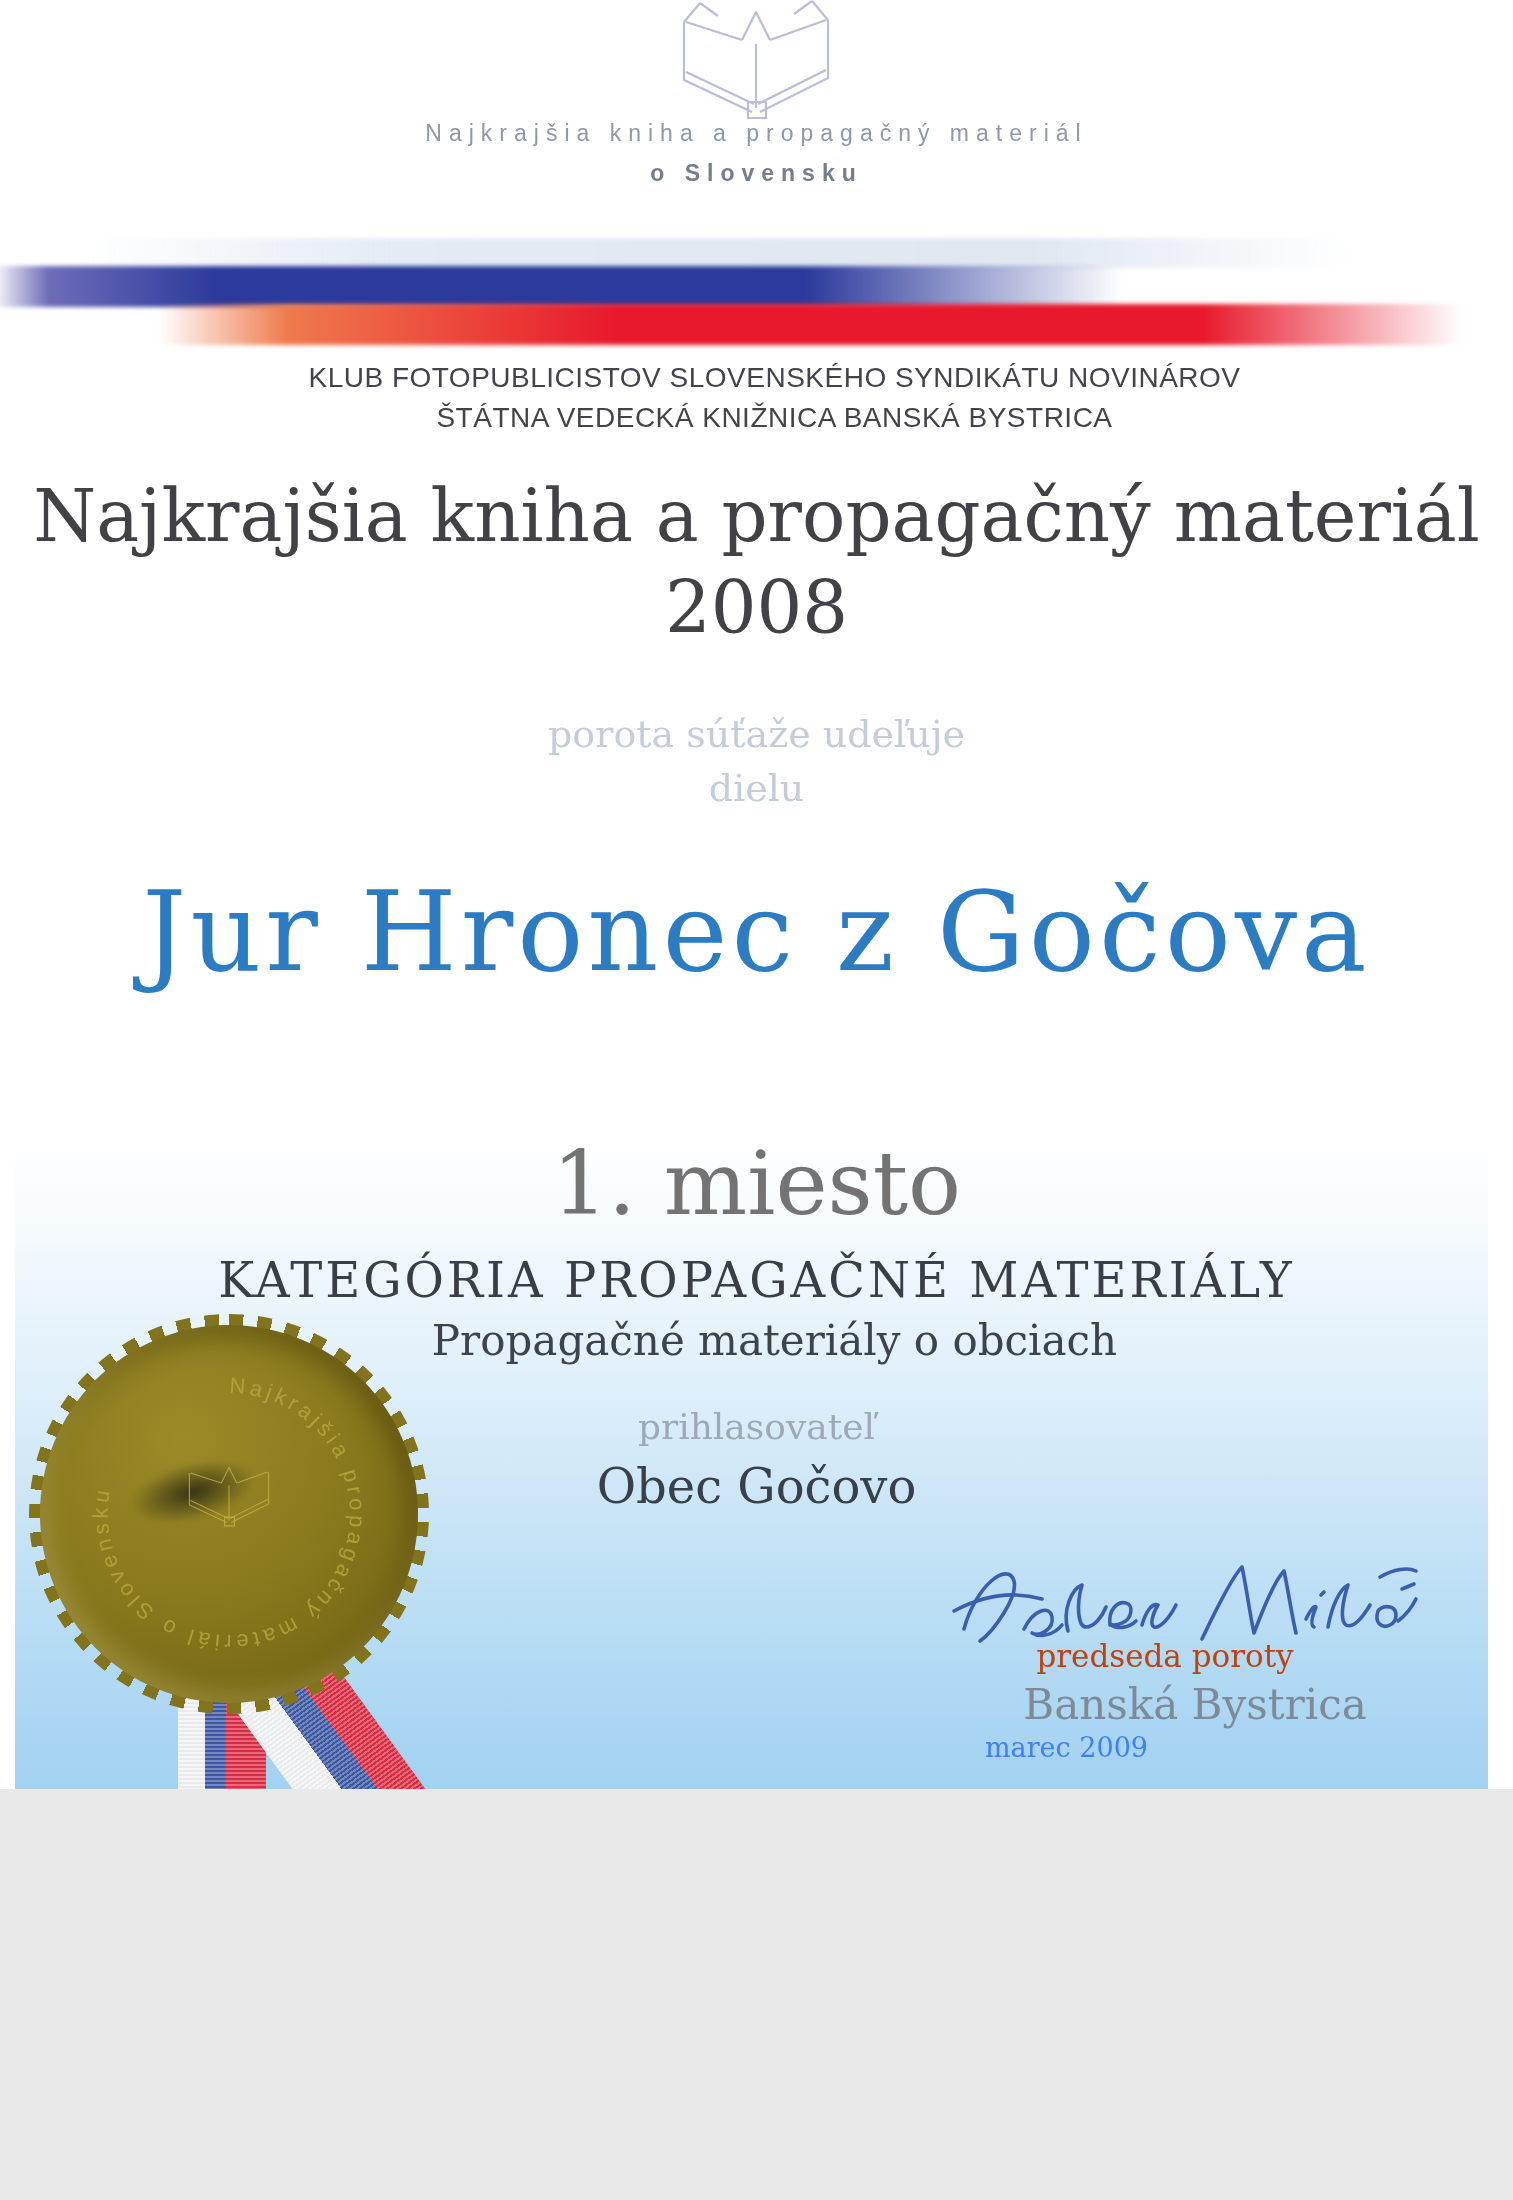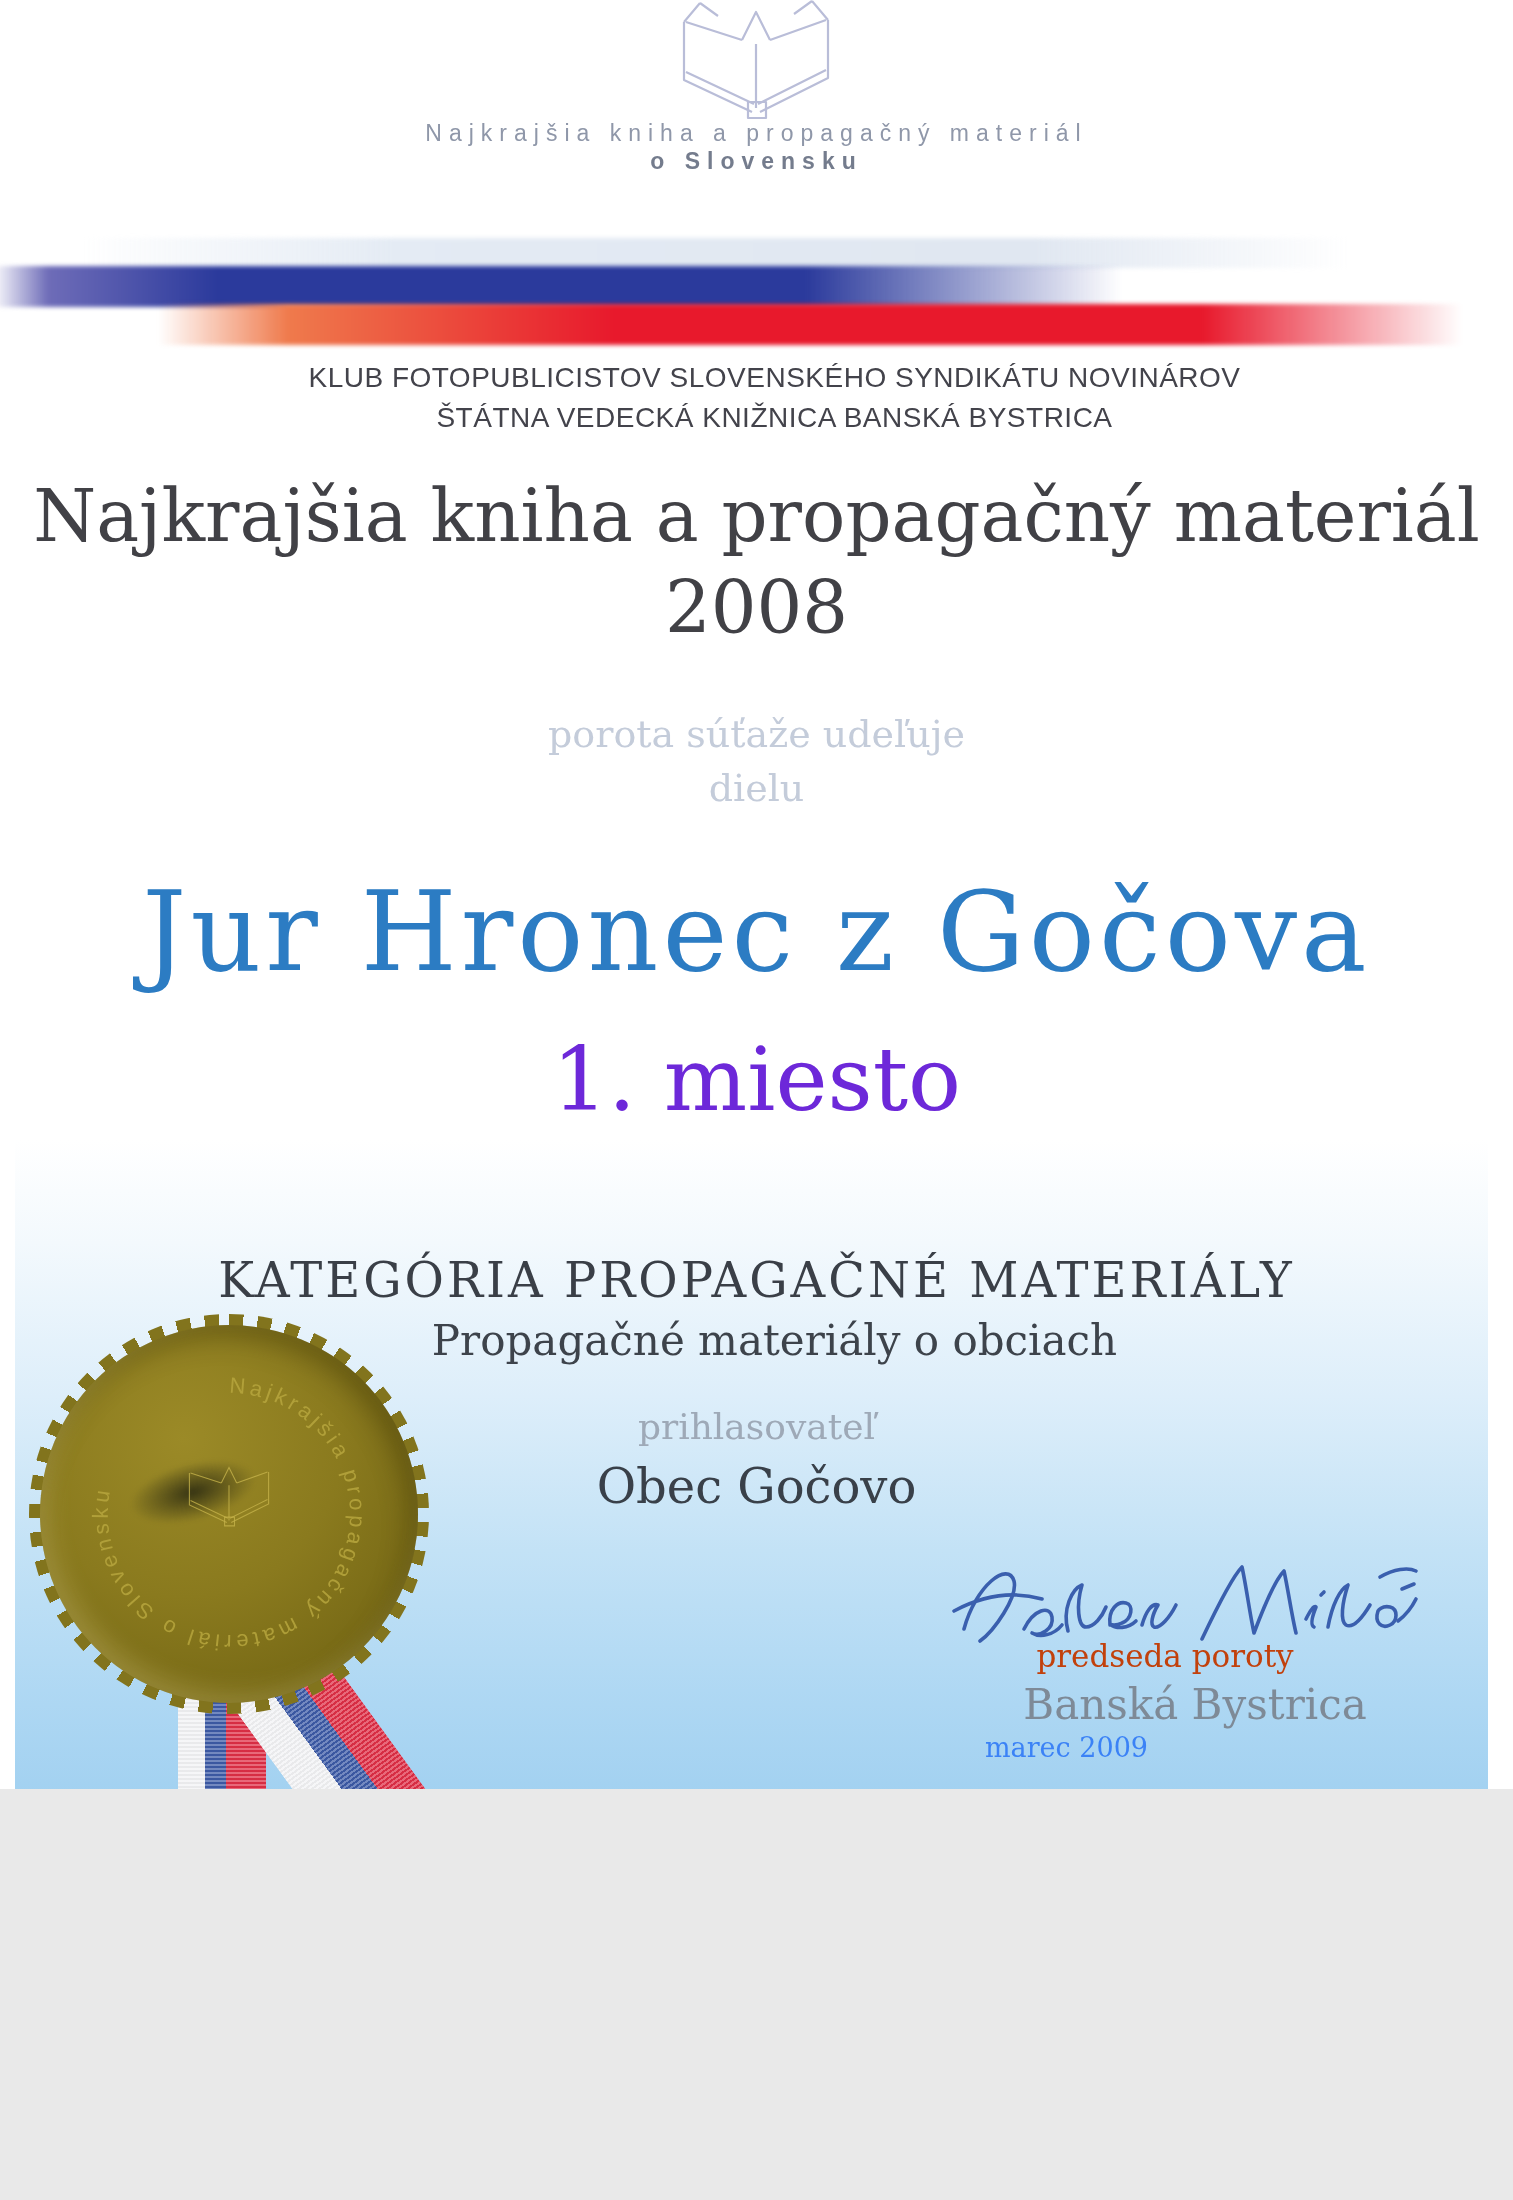--- a/index.html
+++ b/index.html
@@ -16,41 +16,41 @@
     left:15px;right:25px;top:1140px;height:1027px;
     background:linear-gradient(180deg,
       rgba(255,255,255,0) 0%, #f3f9fd 10%, #ddeefa 25%,
       #c3e2f6 40%, #add7f3 55%, #9bcdef 70%, #8cc2ea 100%);
   }
 
   
   .logo{left:656px;top:0;width:200px;height:120px;}
   .logo path{stroke:#b9bdd8;stroke-width:2.2;fill:none;stroke-linejoin:round;}
   .cap1{top:120px;font-size:23px;letter-spacing:7px;color:#8f97a9;}
-  .cap2{top:148px;font-size:23px;letter-spacing:7px;color:#747c8d;font-weight:bold;}
+  .cap2{top:160px;font-size:23px;letter-spacing:7px;color:#747c8d;font-weight:bold;}
   .cap1,.cap2{font-family:"Liberation Sans", sans-serif;}
 
   
   .band{filter:blur(2px);}
   .band-white{left:80px;top:238px;width:1270px;height:30px;
     background:linear-gradient(90deg, rgba(226,233,243,0), #e4ebf4 25%, #e0e7f1 75%, rgba(226,233,243,0));}
   .band-blue{left:-8px;top:266px;width:1130px;height:41px;
     background:linear-gradient(90deg, rgba(120,115,190,0) 0%, #6e6cb8 5%, #2b3a9c 20%, #2b3a9c 72%, rgba(43,58,156,0) 100%);}
   .band-red{left:158px;top:304px;width:1305px;height:41px;
     background:linear-gradient(90deg, rgba(240,120,70,0) 0%, #ef7a4c 10%, #e8192c 35%, #e8192c 80%, rgba(232,25,44,0) 100%);}
 
   
   .org{font-family:"Liberation Sans", sans-serif;font-size:28px;color:#43434b;letter-spacing:.5px;padding-left:36px;}
   .org1{top:362px;} .org2{top:402px;}
   .title1{top:474px;font-size:72px;color:#414146;}
   .title2{top:566px;font-size:72px;color:#414146;}
   .intro{font-size:38px;color:#c4ccda;}
   .intro1{top:712px;} .intro2{top:766px;}
   .name{top:868px;font-size:110px;letter-spacing:4px;color:#2c7cc3;}
-  .place{top:1028px;font-size:88px;color:#6d28d9;}
+  .place{top:1132px;font-size:88px;color:#737373;}
   .cat{top:1252px;font-size:48px;letter-spacing:3px;color:#3a3f47;}
   .subcat{top:1316px;font-size:42px;color:#3d434b;padding-left:36px;}
   .prihl{top:1406px;font-size:36px;color:#9ea9b7;}
   .obec{top:1458px;font-size:48px;color:#394049;}
 
   
   .sig-svg{left:950px;top:1545px;width:470px;height:110px;}
   .sig-svg path{stroke:#3a5fae;stroke-width:3.6;fill:none;stroke-linecap:round;stroke-linejoin:round;}
   .sig-role{left:945px;width:440px;top:1638px;text-align:center;font-size:31px;color:#c2410c;}
   .sig-place{left:985px;width:420px;top:1680px;text-align:center;font-size:42px;color:#7e8a97;}

